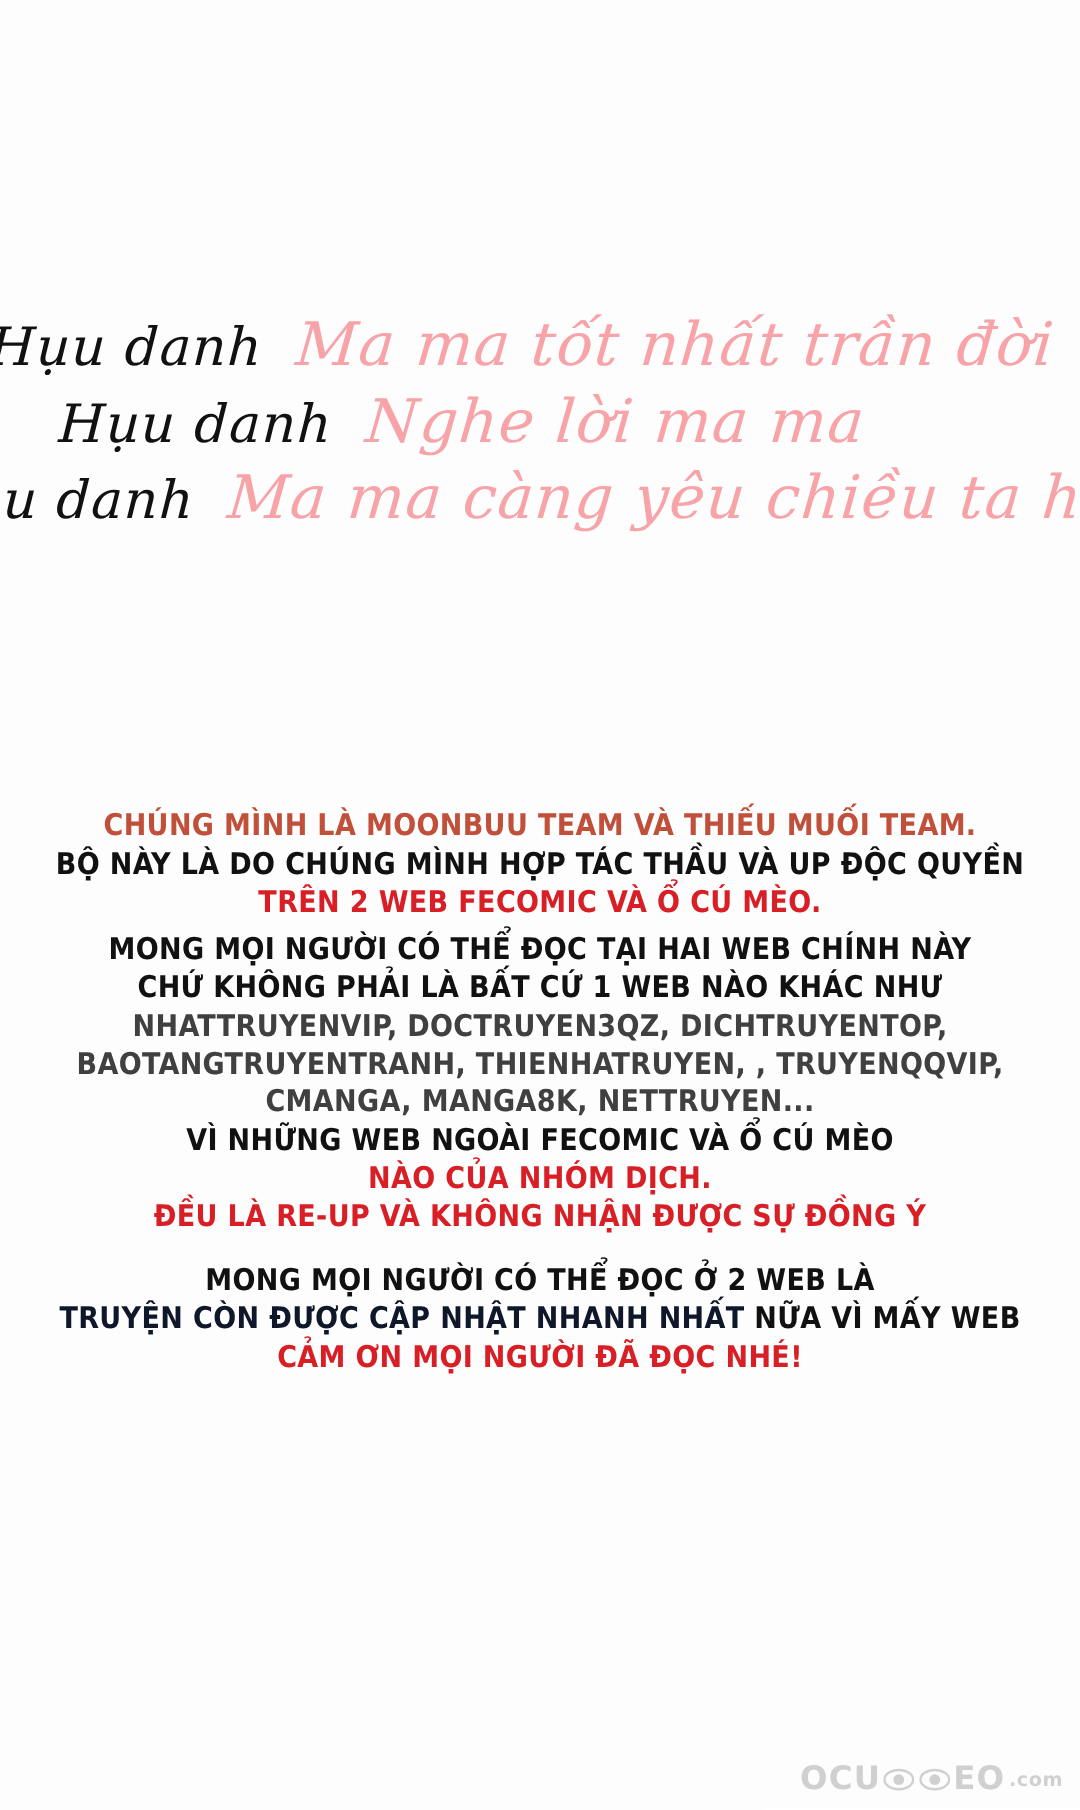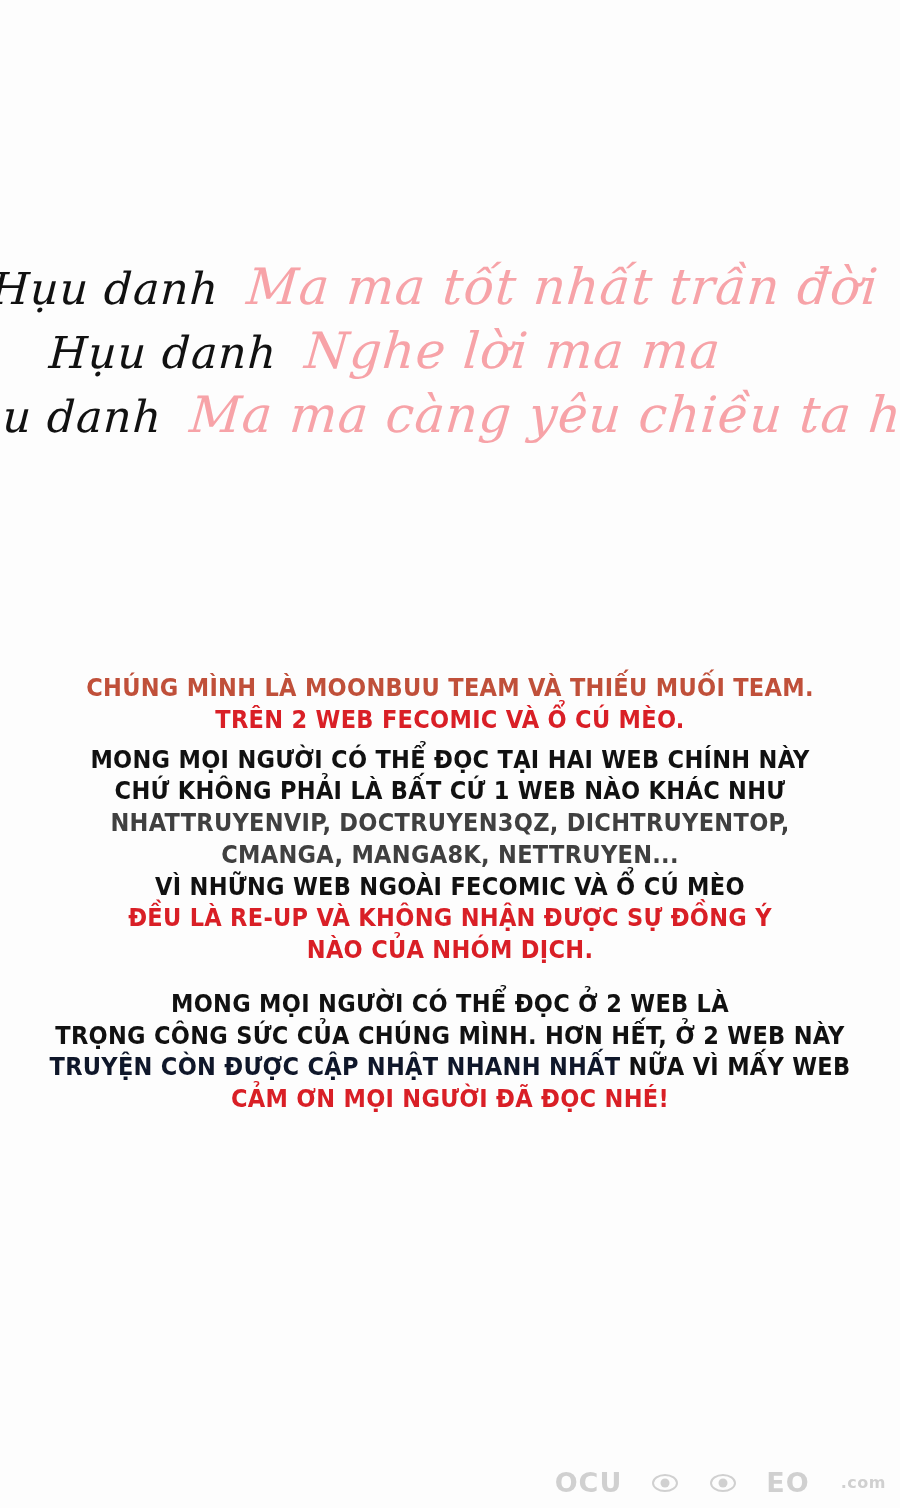--- a/index.html
+++ b/index.html
@@ -95,21 +95,20 @@
     right: 14px;
     bottom: 10px;
     display: flex;
     align-items: center;
     font-family: "DejaVu Sans", sans-serif;
     font-weight: bold;
     font-size: 27px;
     color: #c9c9c9;
     letter-spacing: 1px;
     opacity: 0.85;
-    gap: 28px;
   }
   .wm-eye {
     display: inline-block;
     width: 26px;
     height: 26px;
     margin: 0 2px;
     position: relative;
   }
   .wm-eye svg { display: block; }
   .wm-com {
@@ -138,38 +137,39 @@
     <div class="title-row r3">
       <span class="hand-label">Hụu danh</span>
       <span class="hand-pink">Ma ma càng yêu chiều ta hơn</span>
     </div>
 
   </div>
 
   <div class="notice">
 
     <p class="c-orange">CHÚNG MÌNH LÀ MOONBUU TEAM VÀ THIẾU MUỐI TEAM.</p>
+    <p class="c-black">BỘ NÀY LÀ DO CHÚNG MÌNH HỢP TÁC THẦU VÀ UP ĐỘC QUYỀN</p>
     <p class="c-red">TRÊN 2 WEB FECOMIC VÀ Ổ CÚ MÈO.</p>
 
     <div class="gap-sm"></div>
 
     <p class="c-black">MONG MỌI NGƯỜI CÓ THỂ ĐỌC TẠI HAI WEB CHÍNH NÀY</p>
     <p class="c-black">CHỨ KHÔNG PHẢI LÀ BẤT CỨ 1 WEB NÀO KHÁC NHƯ</p>
 
     <p class="c-blue">NHATTRUYENVIP, DOCTRUYEN3QZ, DICHTRUYENTOP,</p>
+    <p class="c-blue">BAOTANGTRUYENTRANH, THIENHATRUYEN, , TRUYENQQVIP,</p>
     <p class="c-blue">CMANGA, MANGA8K, NETTRUYEN...</p>
 
     <p class="c-black">VÌ NHỮNG WEB NGOÀI FECOMIC VÀ Ổ CÚ MÈO</p>
+    <p class="c-red">NÀO CỦA NHÓM DỊCH.</p>
     <p class="c-red">ĐỀU LÀ RE-UP VÀ KHÔNG NHẬN ĐƯỢC SỰ ĐỒNG Ý</p>
-    <p class="c-red">NÀO CỦA NHÓM DỊCH.</p>
 
     <div class="gap-md"></div>
 
     <p class="c-black">MONG MỌI NGƯỜI CÓ THỂ ĐỌC Ở 2 WEB LÀ</p>
-    <p class="c-black">TRỌNG CÔNG SỨC CỦA CHÚNG MÌNH. HƠN HẾT, Ở 2 WEB NÀY</p>
 
     <p>
       <span class="inline-red">TRUYỆN CÒN ĐƯỢC CẬP NHẬT NHANH NHẤT</span><span class="inline-black"> NỮA VÌ MẤY WEB</span>
     </p>
 
     <p class="c-red">CẢM ƠN MỌI NGƯỜI ĐÃ ĐỌC NHÉ!</p>
 
   </div>
 
   <div class="watermark">

